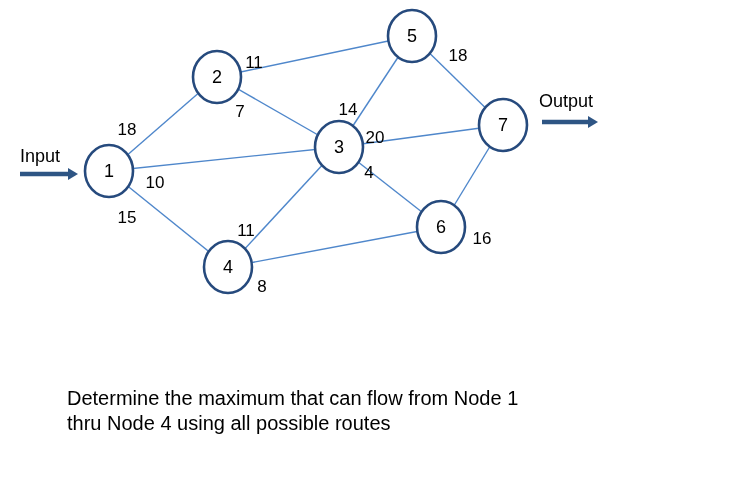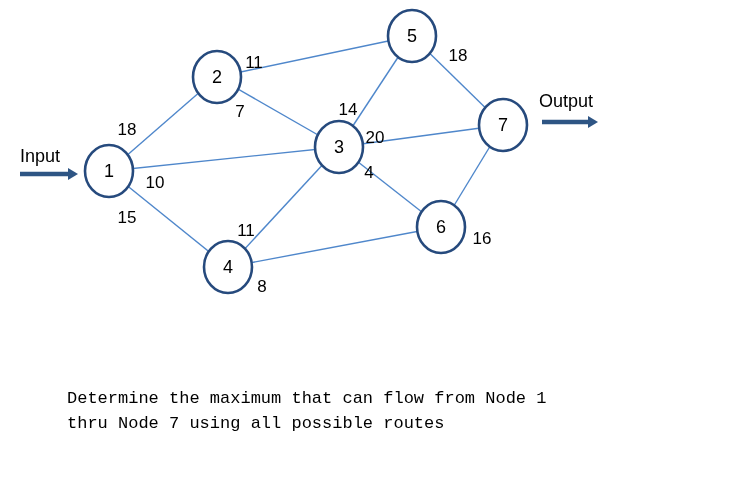--- a/index.html
+++ b/index.html
@@ -21,24 +21,23 @@
     top: 0;
   }
   svg#diagram text {
     font-family: "Liberation Sans", sans-serif;
   }
   .question {
     position: absolute;
     left: 67px;
     top: 386px;
     color: #000000;
-    font-size: 17px;
+    font-size: 20px;
     line-height: 25px;
     white-space: nowrap;
-    font-family: Liberation Mono, monospace;
   }
 </style>
 </head>
 <body>
 
 <div class="canvas">
   <svg id="diagram" width="735" height="497" viewBox="0 0 735 497">
       <line x1="109" y1="171" x2="217" y2="77" stroke="#4f87cb" stroke-width="1.4"></line>
       <line x1="109" y1="171" x2="339" y2="147" stroke="#4f87cb" stroke-width="1.4"></line>
       <line x1="109" y1="171" x2="228" y2="267" stroke="#4f87cb" stroke-width="1.4"></line>
@@ -97,15 +96,15 @@
       </g>
       <g>
         <line x1="542" y1="122" x2="590" y2="122" stroke="#2e5584" stroke-width="4.5"></line>
         <polygon points="588,116 598,122 588,128" fill="#2e5584"></polygon>
       </g>
       <text x="20" y="162" font-size="18" fill="#000000">Input</text>
       <text x="539" y="107" font-size="18" fill="#000000">Output</text>
     </svg>
   <div class="question">
     <div>Determine the maximum that can flow from Node 1</div>
-    <div>thru Node 7 using all possible routes</div>
+    <div>thru Node 4 using all possible routes</div>
   </div>
 </div>
 
 </body></html>

